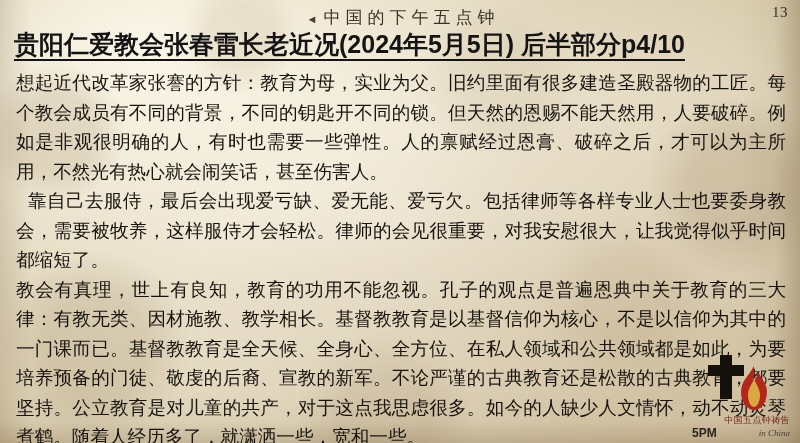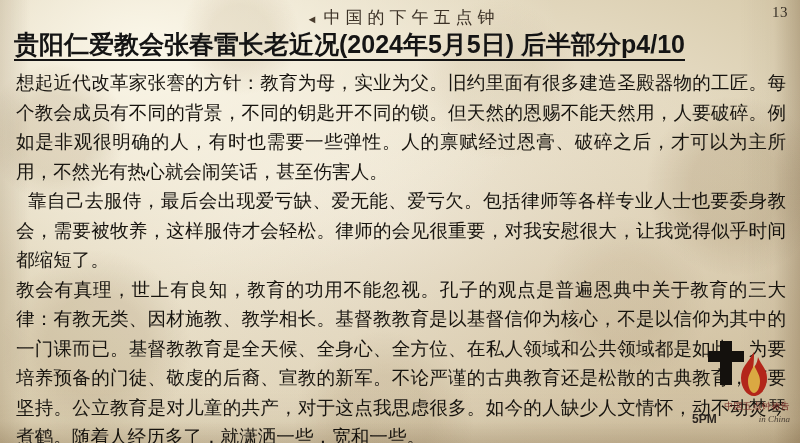--- a/index.html
+++ b/index.html
@@ -118,21 +118,21 @@
     text-indent: 0;
   }
   #body-text p.indent {
     text-indent: 12px;
   }
 
   
   #watermark {
     position: absolute;
     right: 6px;
-    bottom: 16px;
+    bottom: 2px;
     width: 110px;
     height: 96px;
     pointer-events: none;
   }
   #wm-cross {
     position: absolute;
     right: 62px;
     bottom: 42px;
     width: 12px;
     height: 44px;

